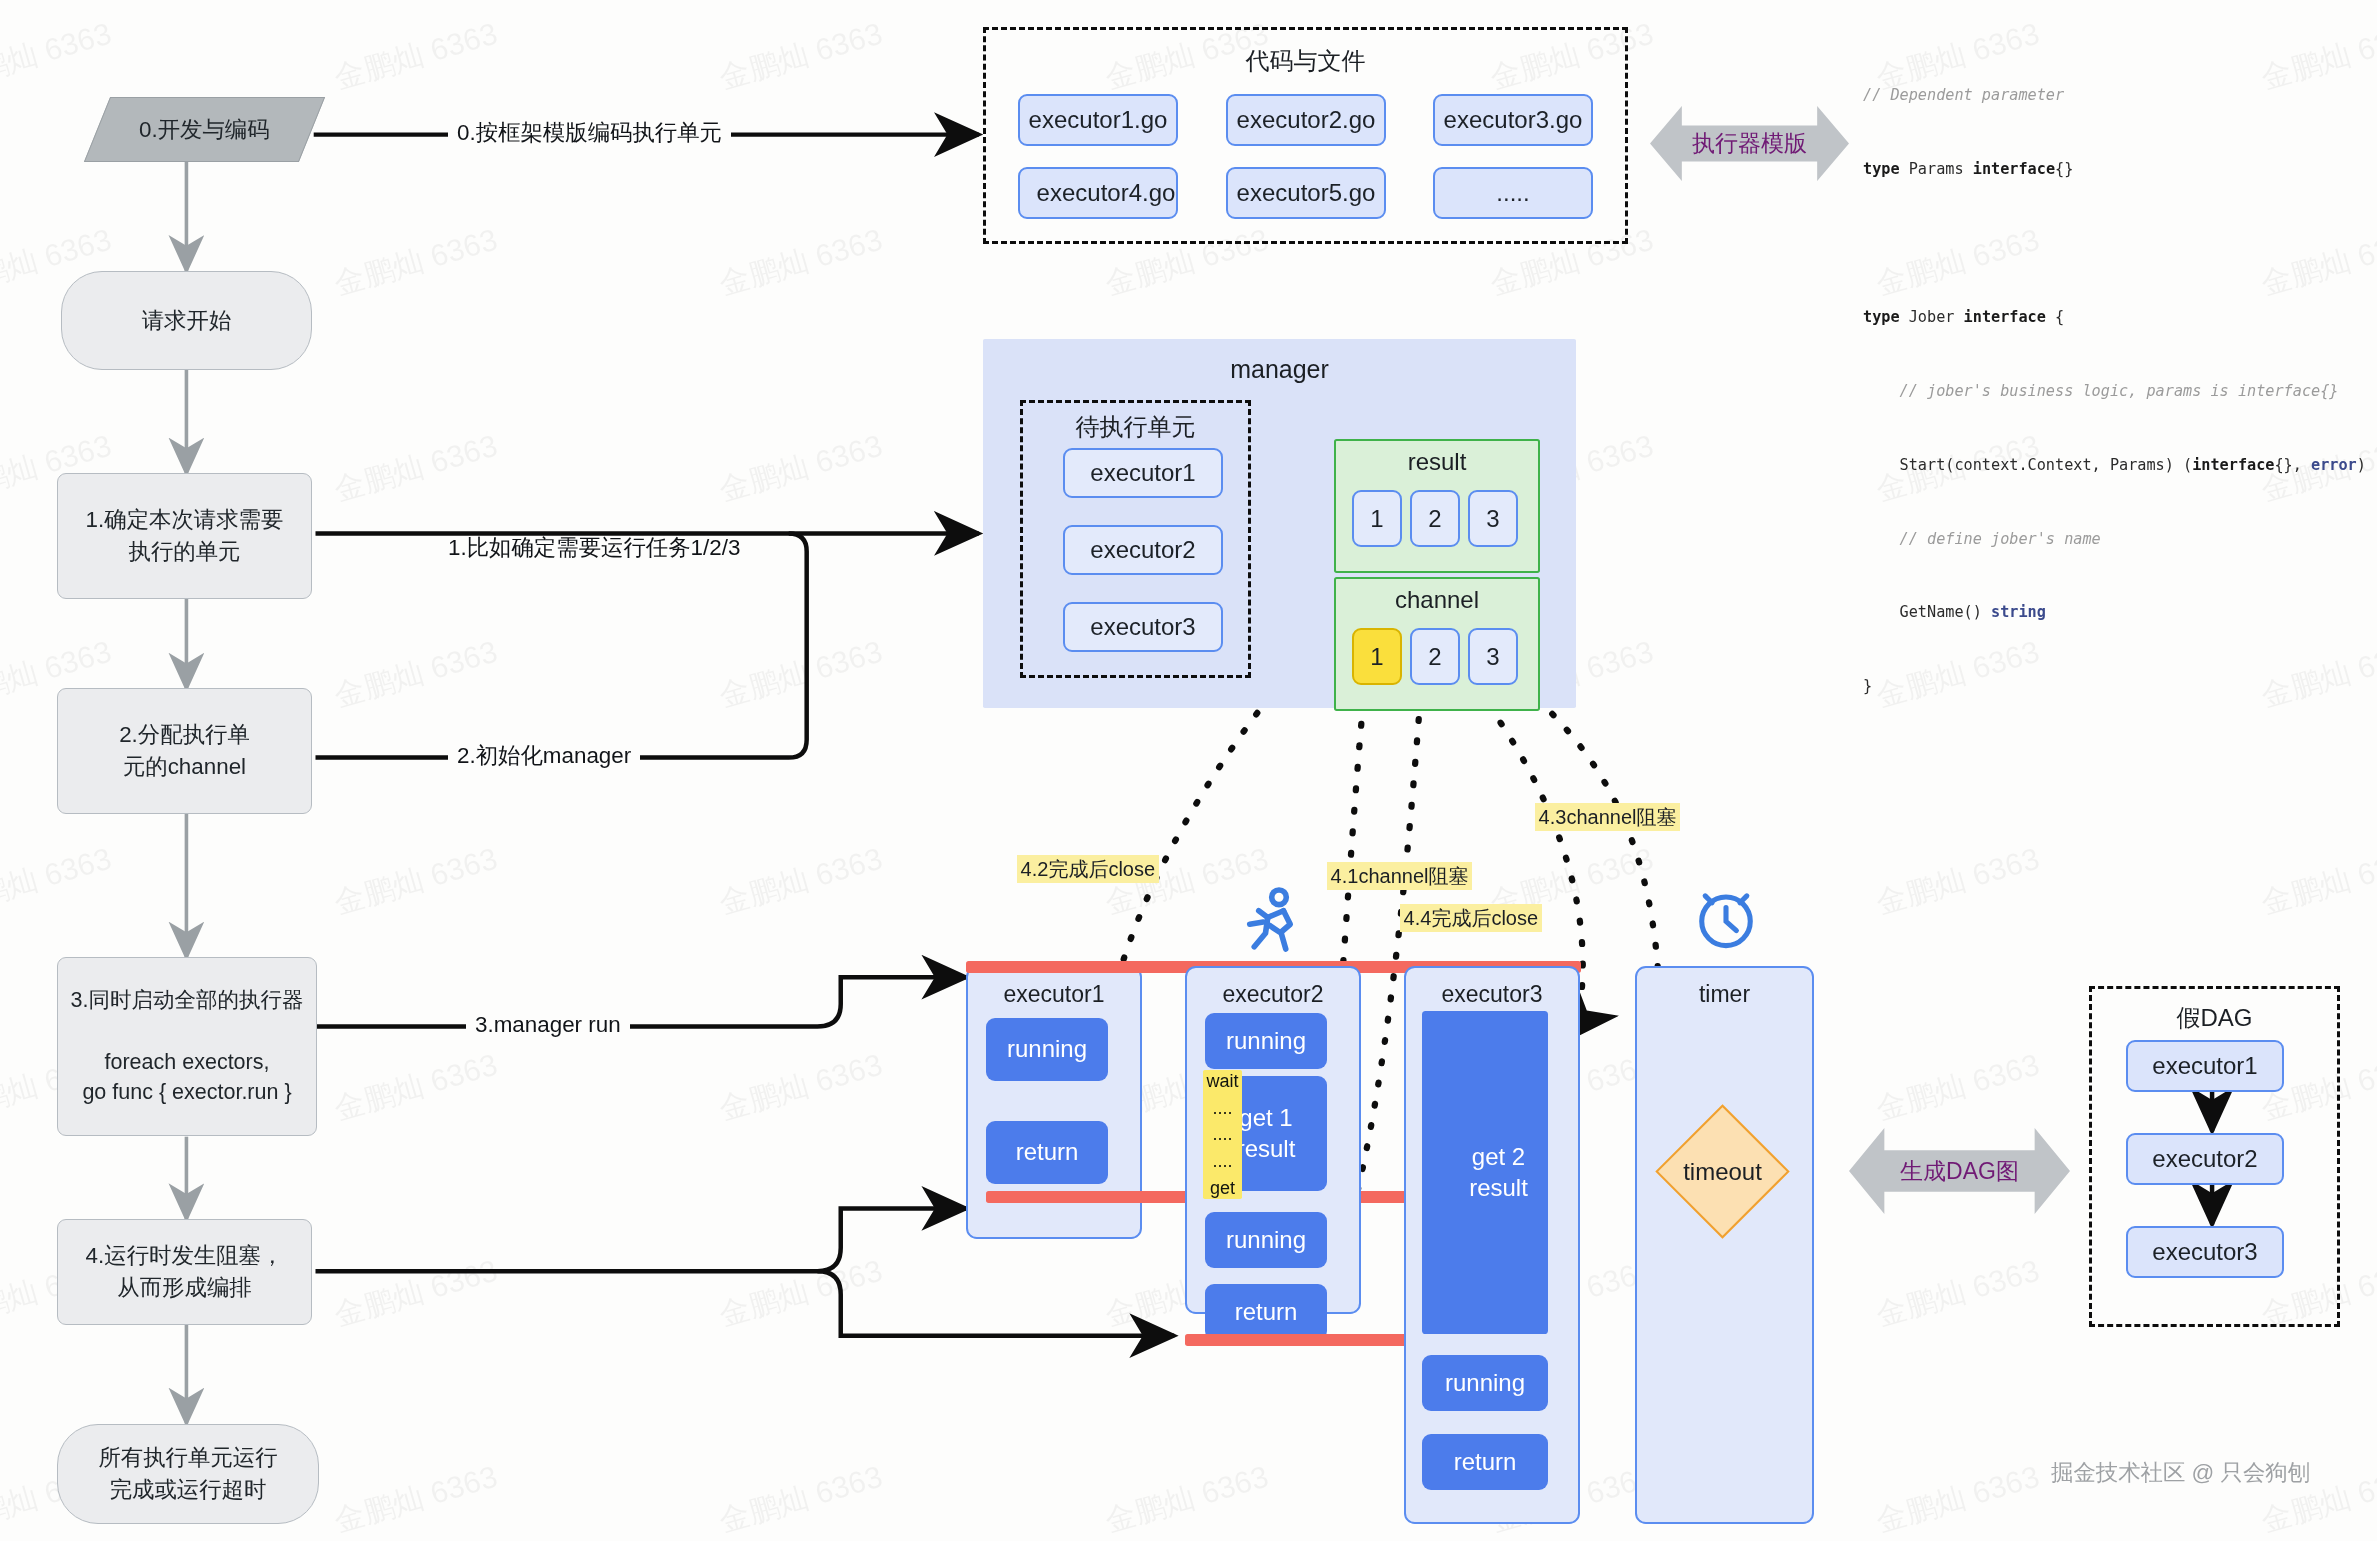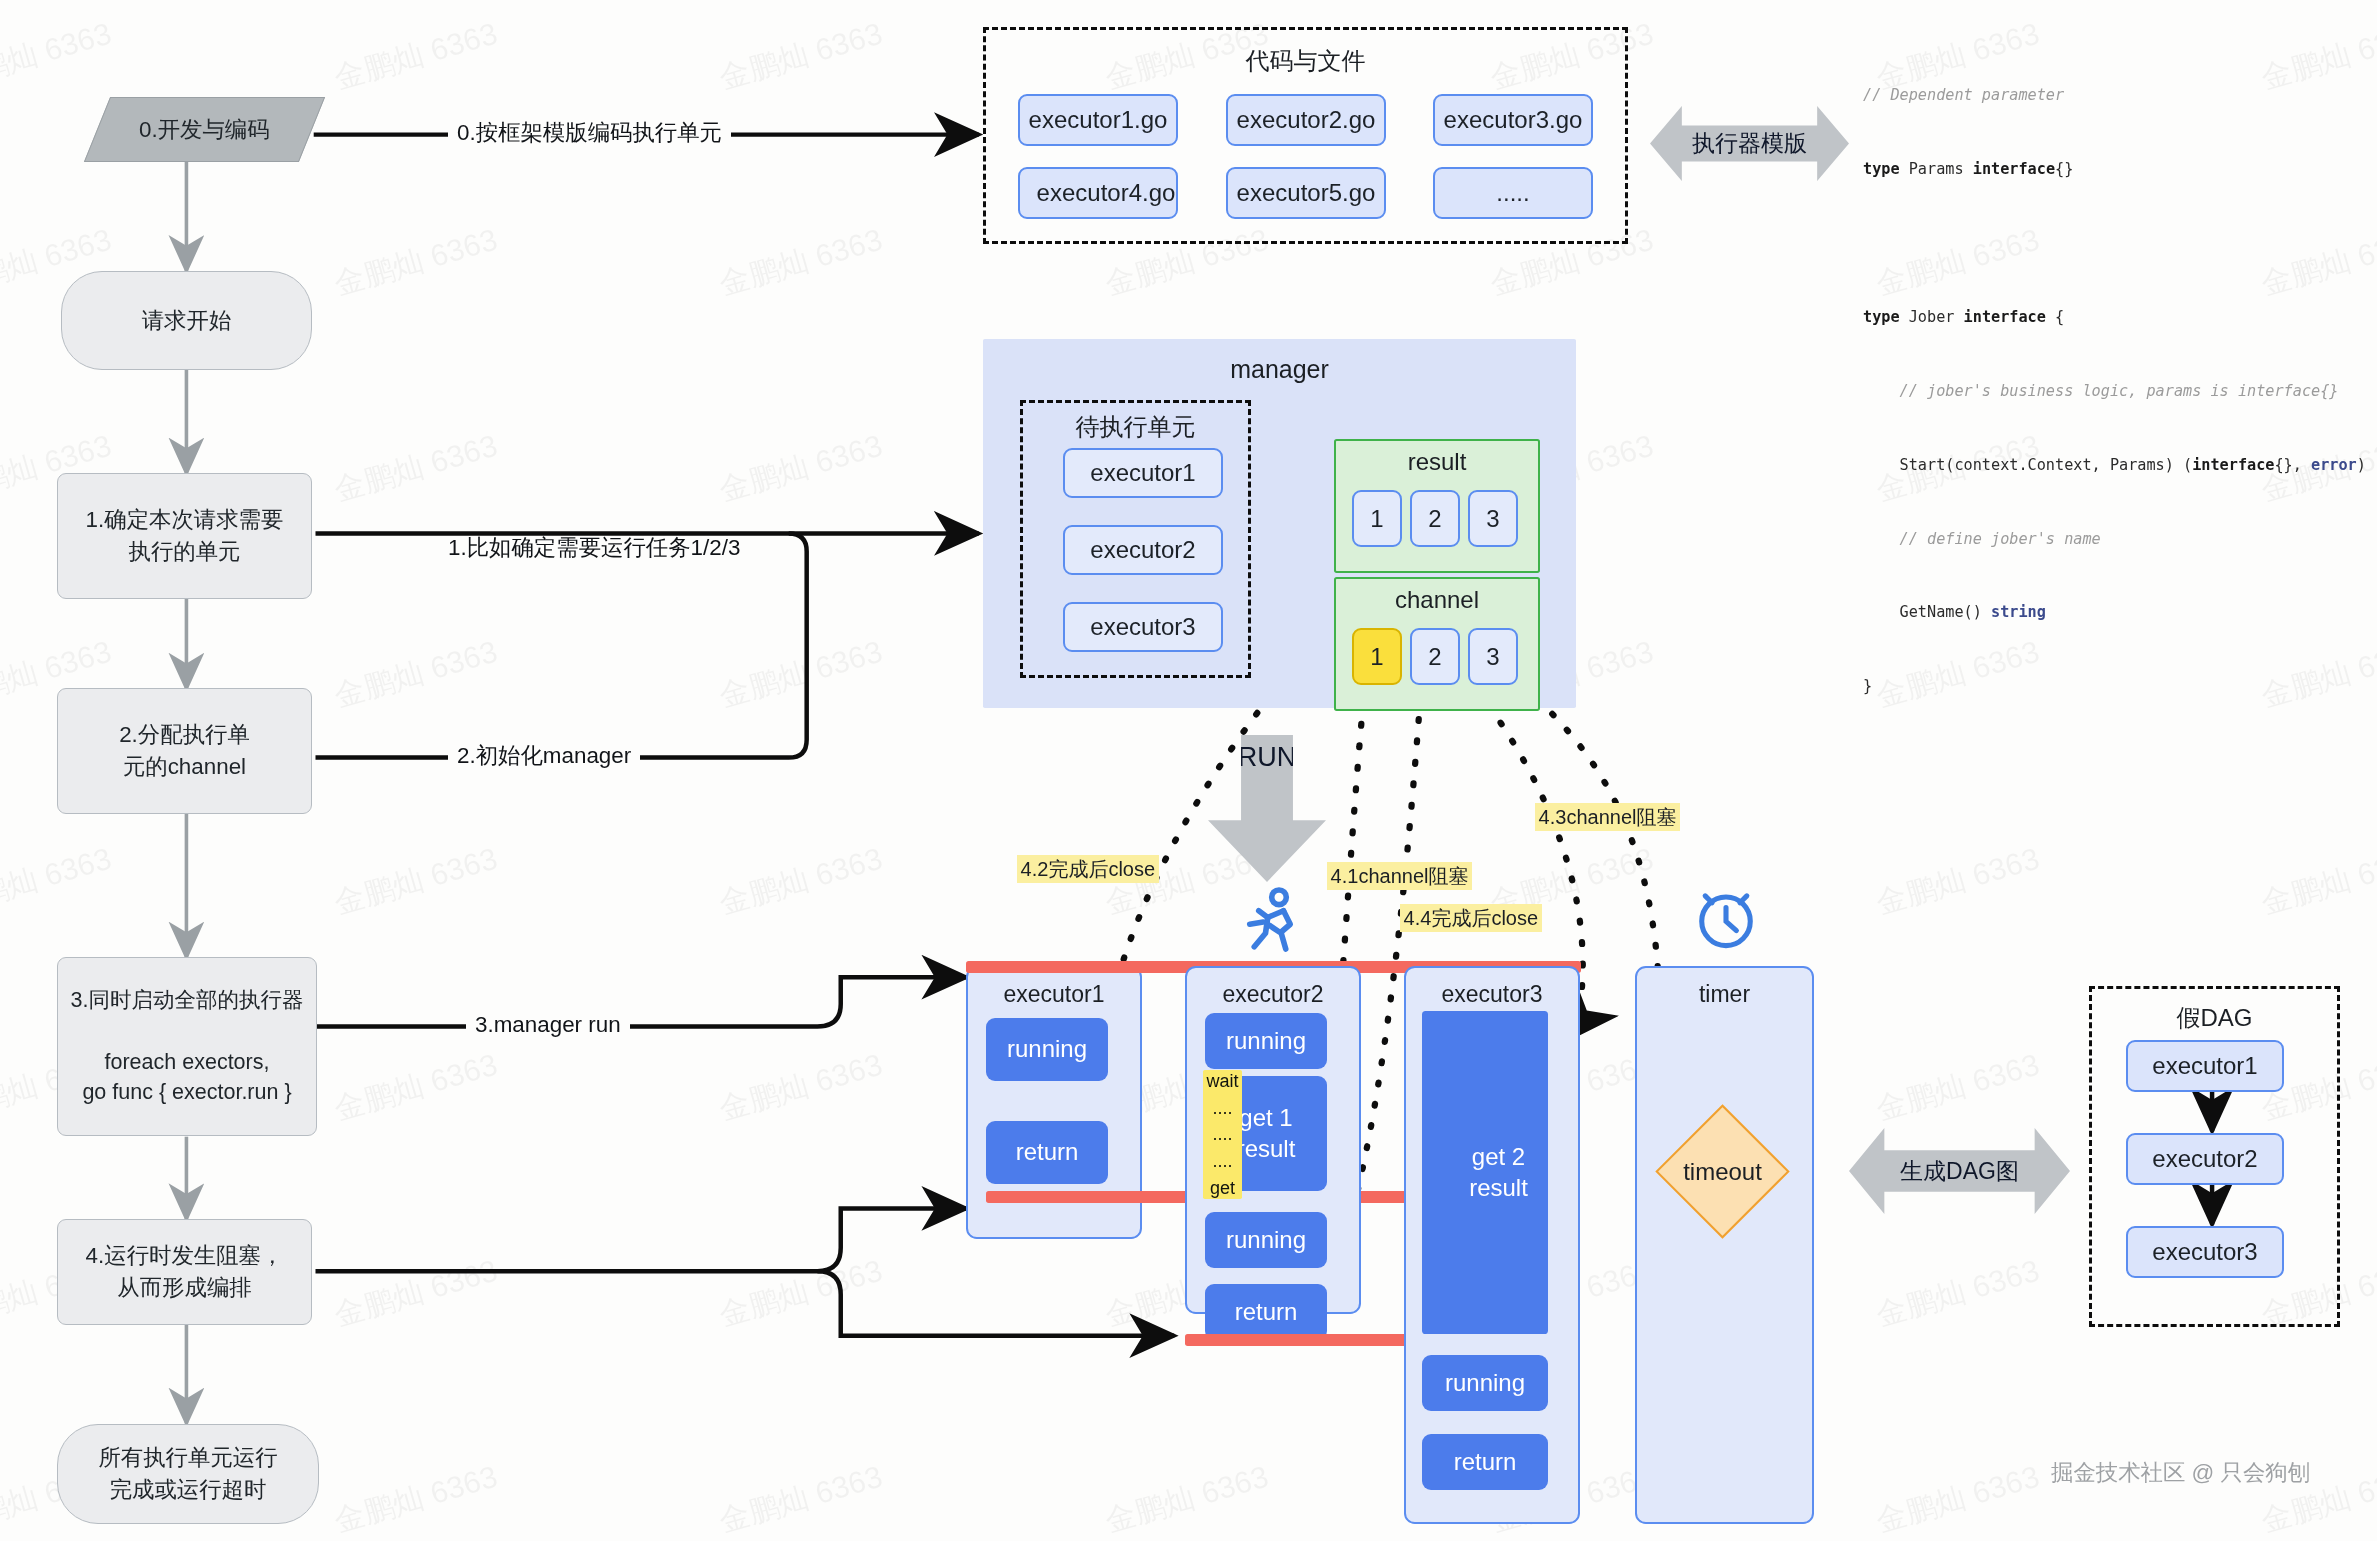--- a/index.html
+++ b/index.html
@@ -169,21 +169,21 @@
     padding: 1.8px 3.6px;
     line-height: 1.2;
   }
 
   
   .gray-arrow {
     background: #c0c4c8;
     display: flex;
     align-items: center;
     justify-content: center;
-    color: #0f172a;
+    color: #701a75;
     font-size: 23px;
     white-space: nowrap;
   }
   .gray-arrow.h {
     clip-path: polygon(0% 50%, 16% 0%, 16% 26%, 84% 26%, 84% 0%, 100% 50%, 84% 100%, 84% 74%, 16% 74%, 16% 100%);
   }
   .gray-arrow.down {
     clip-path: polygon(28% 0%, 72% 0%, 72% 58%, 100% 58%, 50% 100%, 0% 58%, 28% 58%);
     font-size: 27px;
     align-items: flex-start;
@@ -429,23 +429,20 @@
   <div class="abs slot" style="left:1352px; top:490px; width:50px; height:57px;">1</div>
   <div class="abs slot" style="left:1410px; top:490px; width:50px; height:57px;">2</div>
   <div class="abs slot" style="left:1468px; top:490px; width:50px; height:57px;">3</div>
 
   <div class="abs green-box" style="left:1334px; top:577px; width:206px; height:134px;"></div>
   <div class="abs panel-title" style="left:1334px; top:586px; width:206px; font-size:24px;">channel</div>
   <div class="abs slot hot" style="left:1352px; top:628px; width:50px; height:57px;">1</div>
   <div class="abs slot" style="left:1410px; top:628px; width:50px; height:57px;">2</div>
   <div class="abs slot" style="left:1468px; top:628px; width:50px; height:57px;">3</div>
 
-  <div class="abs gray-arrow down" style="left:1208px; top:735px; width:118px; height:147px;">
-    <span>RUN</span>
-  </div>
 
   <div class="abs run-icon" style="left:1234px; top:886px; width:72px; height:72px;">
     <svg viewBox="0 0 64 64" width="72" height="72" fill="none" stroke="#3b7de0" stroke-width="5" stroke-linecap="round" stroke-linejoin="round">
       <circle cx="40" cy="10" r="6.5"></circle>
       <path d="M44 22 L30 28 L22 22"></path>
       <path d="M44 22 L50 34 L43 40"></path>
       <path d="M30 28 L28 42 L18 54"></path>
       <path d="M30 34 L42 42 L46 56"></path>
       <path d="M14 34 L26 32"></path>
     </svg>

